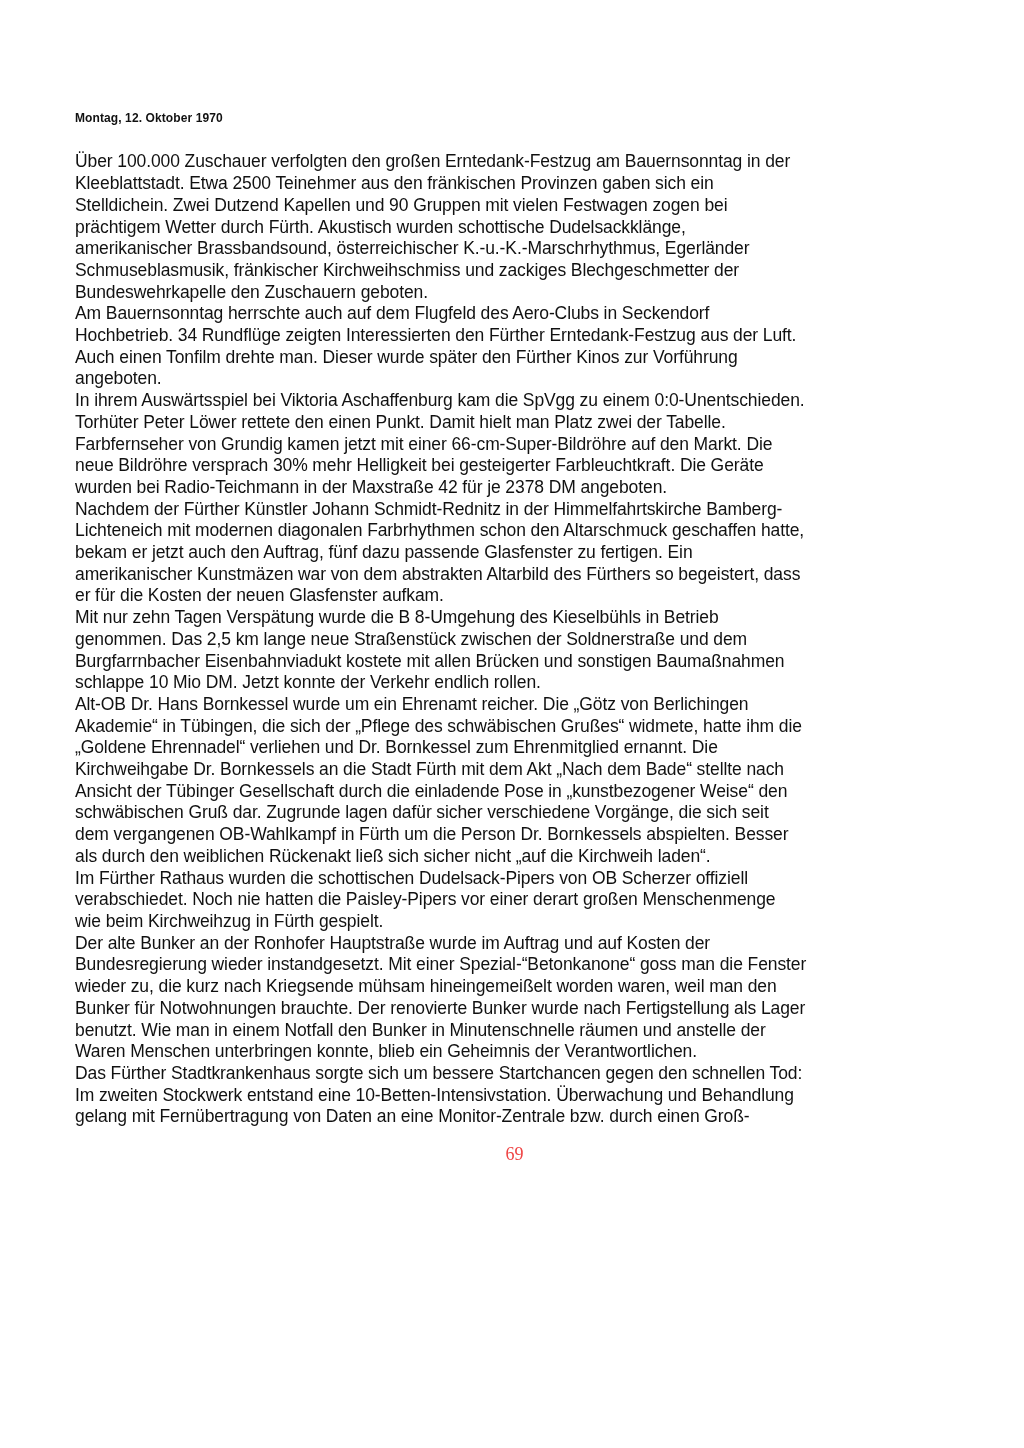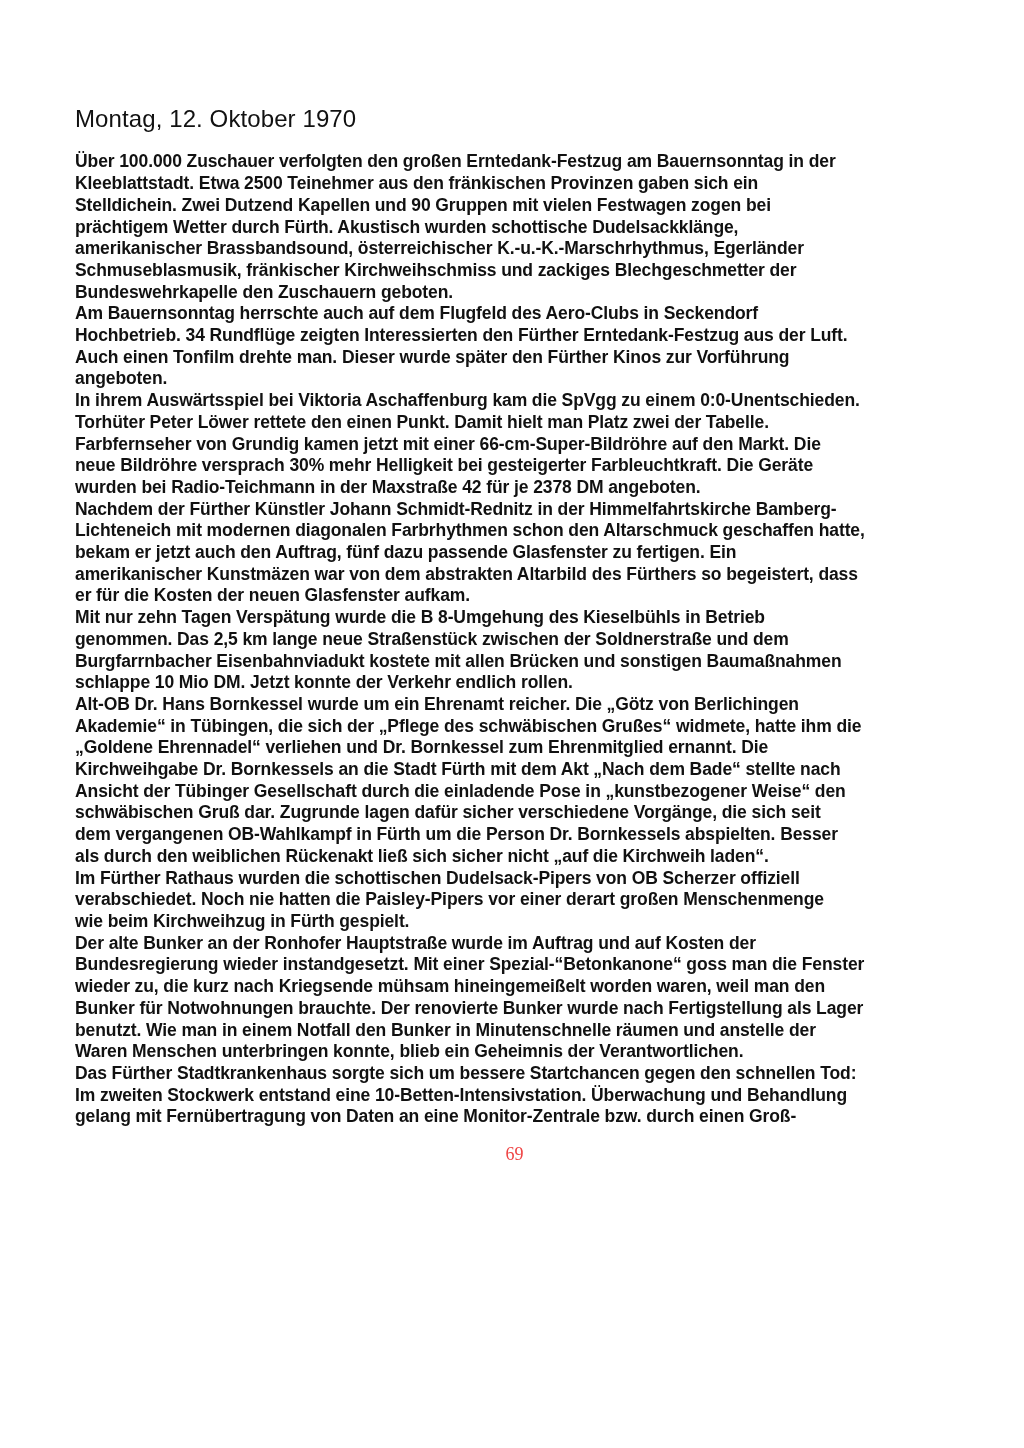--- a/index.html
+++ b/index.html
@@ -16,32 +16,32 @@
     overflow: hidden;
   }
   .page {
     box-sizing: border-box;
     width: 1024px;
     min-height: 1448px;
     padding: 108px 70px 0 75px;
     background: #ffffff;
   }
   .section h2.heading {
-    font-size: 24px;
-    font-weight: normal;
+    font-size: 12px;
+    font-weight: bold;
     line-height: 21.7px;
     margin: 21.7px 0 21.7px 0;
     letter-spacing: 0.1px;
   }
   .section:first-child h2.heading {
     margin-top: 0;
   }
   .section p.body {
     font-size: 17.5px;
-    font-weight: bold;
+    font-weight: normal;
     line-height: 21.7px;
     margin: 0;
     white-space: pre-line;
     letter-spacing: -0.1px;
   }
   .page-number {
     font-family: "Liberation Serif", "DejaVu Serif", serif;
     font-size: 18px;
     text-align: center;
     margin-top: 16px;

